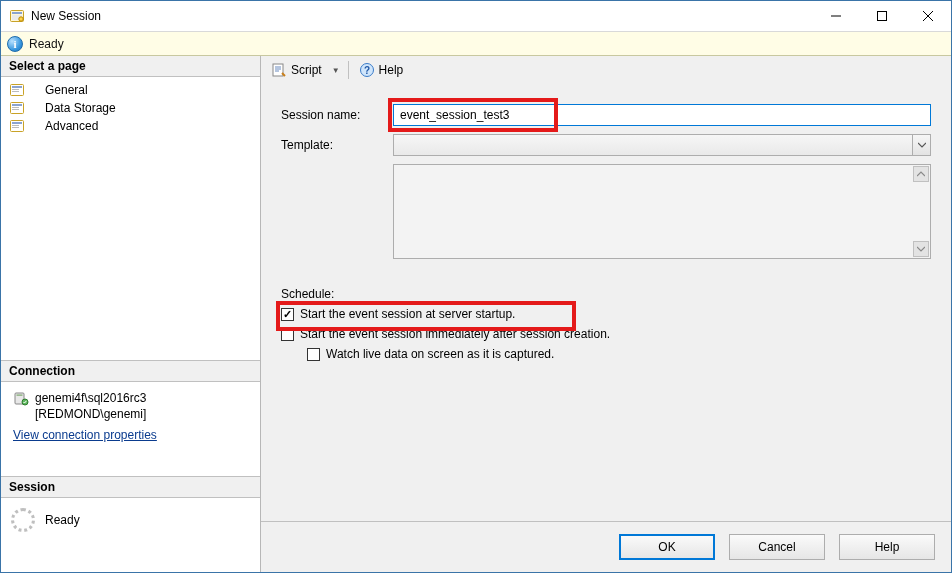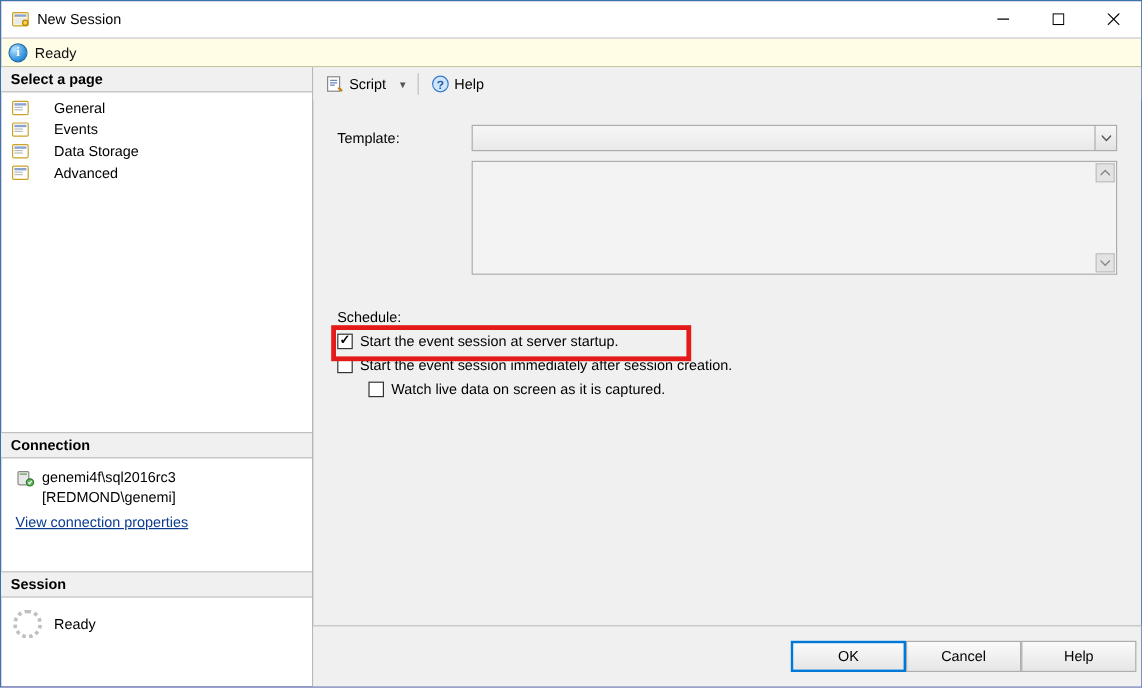--- a/index.html
+++ b/index.html
@@ -7,21 +7,21 @@
     margin: 0; padding: 0;
     width: 952px; height: 573px;
     font-family: "Segoe UI", Tahoma, sans-serif;
     font-size: 12px;
     background: #ffffff;
     overflow: hidden;
   }
   .window {
     width: 952px; height: 573px;
     border: 1px solid #3a74a8;
-    background: #4c1d95;
+    background: #b91c1c;
     display: flex;
     flex-direction: column;
   }
   
   .titlebar {
     height: 31px;
     background: #ffffff;
     display: flex;
     align-items: center;
     border-bottom: 1px solid #d9d9d9;
@@ -260,24 +260,24 @@
     content:"";
     position:absolute;
     left:-5px; top:-6px;
     width: 300px; height: 30px;
     border: 4px solid #e41a1a;
     box-sizing: border-box;
   }
   
   .button-bar {
     border-top: 1px solid #c0c0c0;
-    padding: 12px 4px;
+    padding: 12px 16px;
     display:flex;
     justify-content:flex-end;
-    gap: 0;
+    gap: 14px;
     background:#f0f0f0;
     margin-top:auto;
   }
   .btn {
     min-width: 96px;
     height: 26px;
     border: 1px solid #adadad;
     background: linear-gradient(#fafafa,#e6e6e6);
     display:flex; align-items:center; justify-content:center;
     font-family: inherit;
@@ -347,42 +347,31 @@
         </div>
         <div class="page-item">
           <span class="page-icon">
             <svg class="icon" viewBox="0 0 16 16">
                 <rect x="1.5" y="2.5" width="13" height="11" rx="1" fill="#fff" stroke="#c9a227"></rect>
                 <rect x="3" y="4" width="10" height="2" fill="#8aa3d1"></rect>
                 <rect x="3" y="7" width="7" height="1" fill="#bbb"></rect>
                 <rect x="3" y="9" width="7" height="1" fill="#bbb"></rect>
               </svg>
           </span>
-          <span>Events</span>
+          <span>Data Storage</span>
         </div>
         <div class="page-item">
           <span class="page-icon">
             <svg class="icon" viewBox="0 0 16 16">
                 <rect x="1.5" y="2.5" width="13" height="11" rx="1" fill="#fff" stroke="#c9a227"></rect>
                 <rect x="3" y="4" width="10" height="2" fill="#8aa3d1"></rect>
                 <rect x="3" y="7" width="7" height="1" fill="#bbb"></rect>
                 <rect x="3" y="9" width="7" height="1" fill="#bbb"></rect>
               </svg>
           </span>
-          <span>Data Storage</span>
-        </div>
-        <div class="page-item">
-          <span class="page-icon">
-            <svg class="icon" viewBox="0 0 16 16">
-                <rect x="1.5" y="2.5" width="13" height="11" rx="1" fill="#fff" stroke="#c9a227"></rect>
-                <rect x="3" y="4" width="10" height="2" fill="#8aa3d1"></rect>
-                <rect x="3" y="7" width="7" height="1" fill="#bbb"></rect>
-                <rect x="3" y="9" width="7" height="1" fill="#bbb"></rect>
-              </svg>
-          </span>
           <span>Advanced</span>
         </div>
       </div>
 
       <div class="left-spacer"></div>
 
       <div class="group-head left-bottom-border">Connection</div>
       <div class="group-body" style="padding-bottom:20px;">
         <div class="conn-item">
           <span>
@@ -429,20 +418,27 @@
             <svg class="icon" viewBox="0 0 16 16">
                 <circle cx="8" cy="8" r="6.5" fill="#cfe5fb" stroke="#3a7bc8"></circle>
                 <text x="8" y="12" text-anchor="middle" font-size="10" font-weight="bold" fill="#2158a6">?</text>
               </svg>
           </span>
           <span>Help</span>
         </div>
       </div>
 
       <div class="form-area">
+        <div class="form-row">
+          <div class="form-label">Session name:</div>
+          <div class="session-name-wrap">
+            <input class="text-input" value="event_session_test3" style="">
+            <div class="session-name-overlay"></div>
+          </div>
+        </div>
 
         <div class="form-row">
           <div class="form-label">Template:</div>
           <div class="combo">
             <div class="combo-text">&lt;Blank&gt;</div>
             <div class="combo-btn">
               <svg width="8" height="8" viewBox="0 0 8 8">
                   <path d="M0 2 L4 6 L8 2" fill="none" stroke="#555" stroke-width="1.2"></path>
                 </svg>
             </div>

